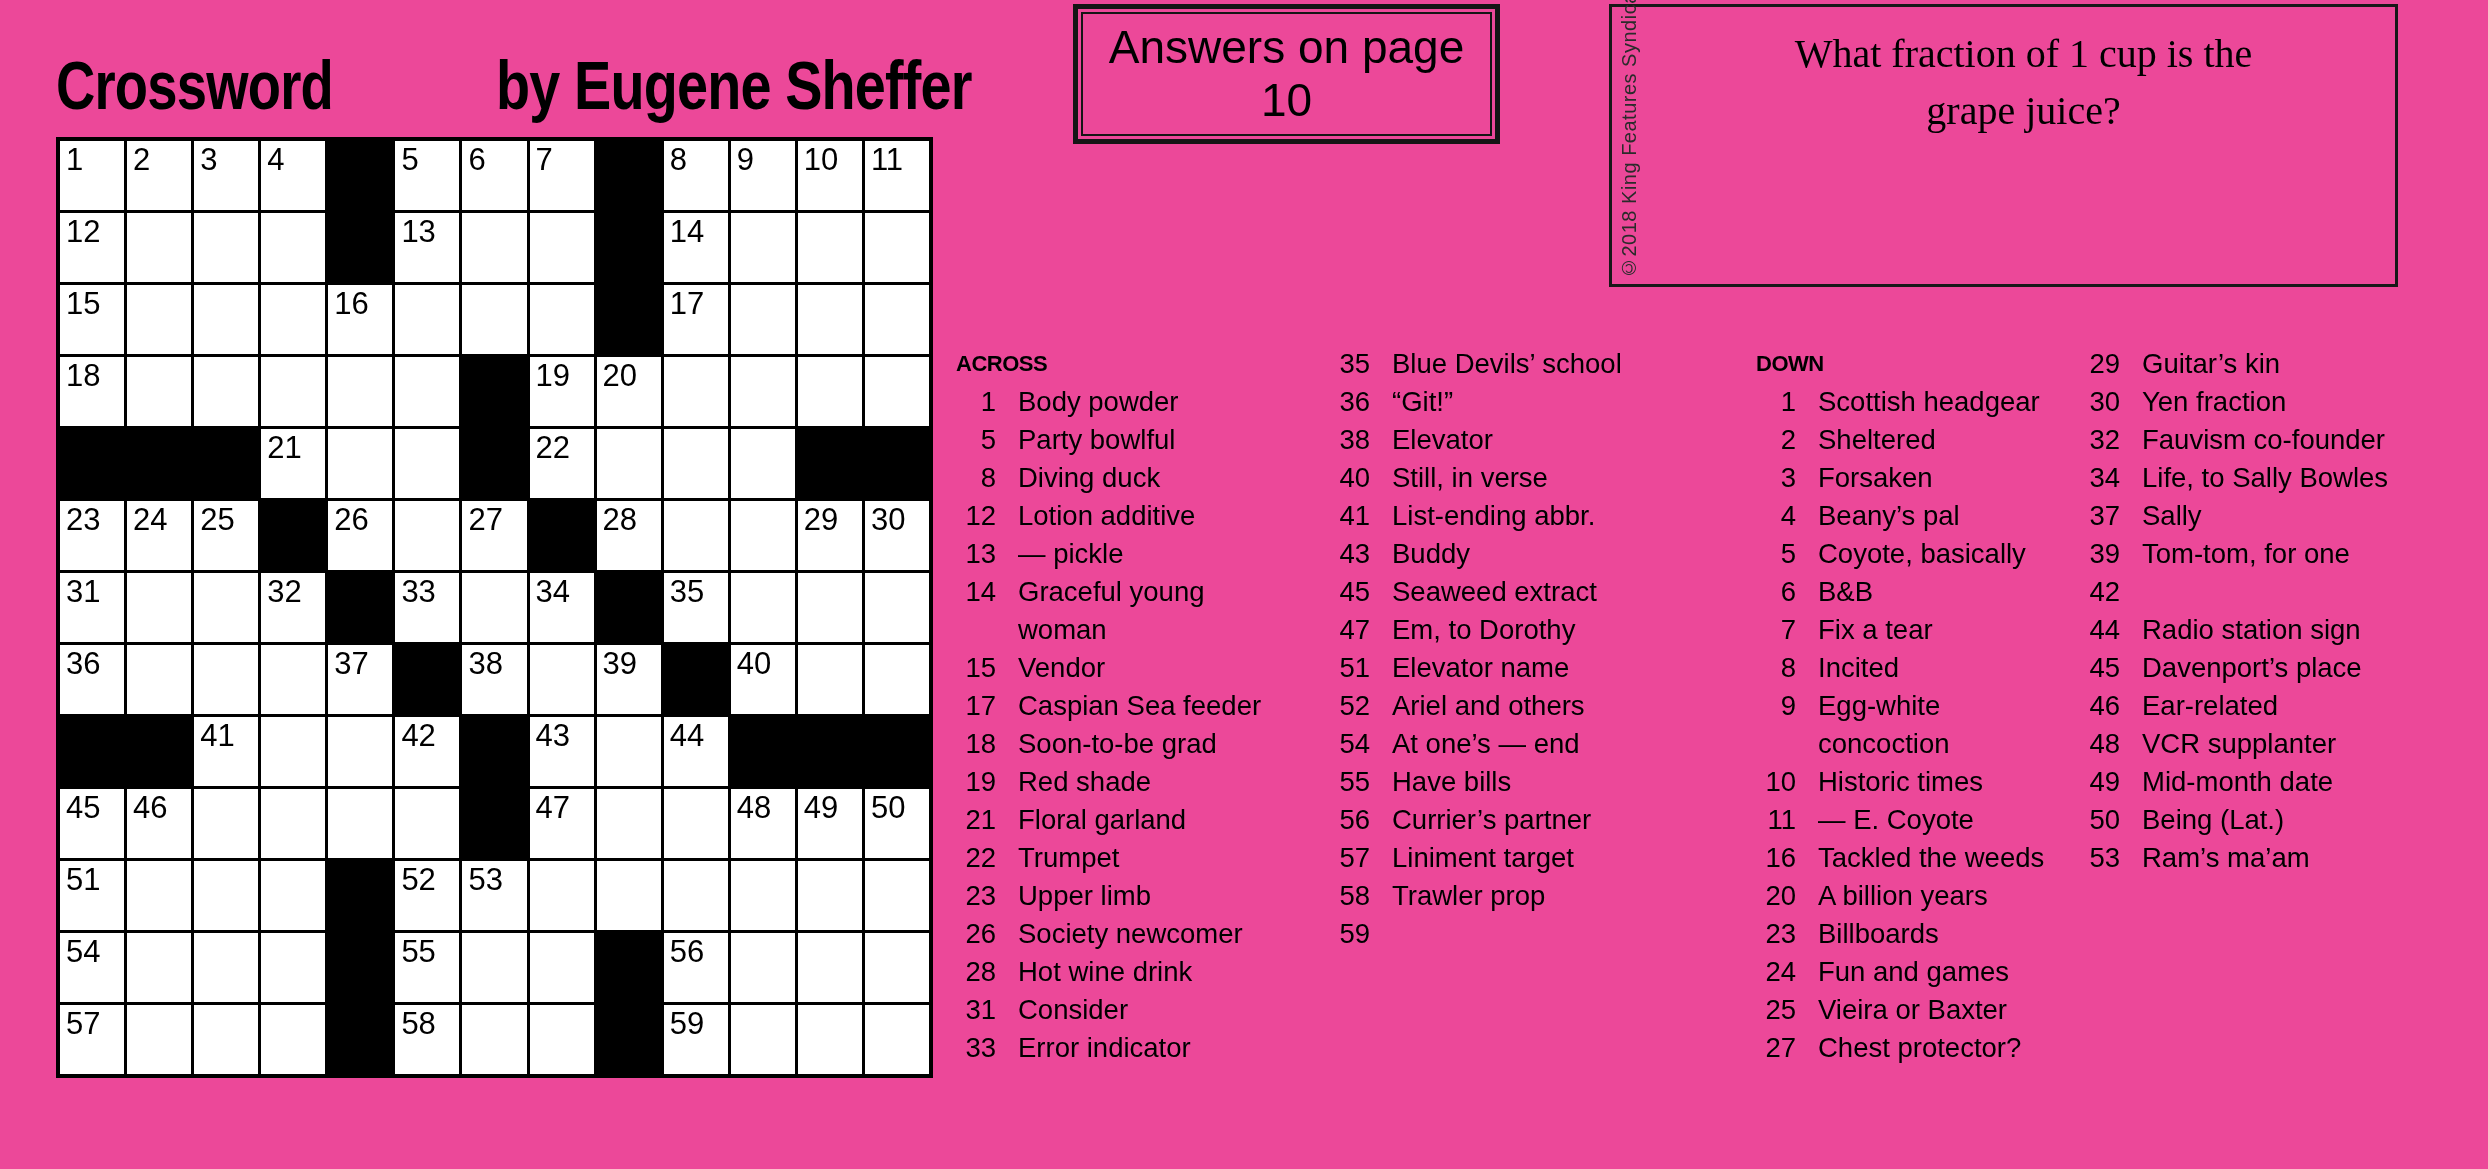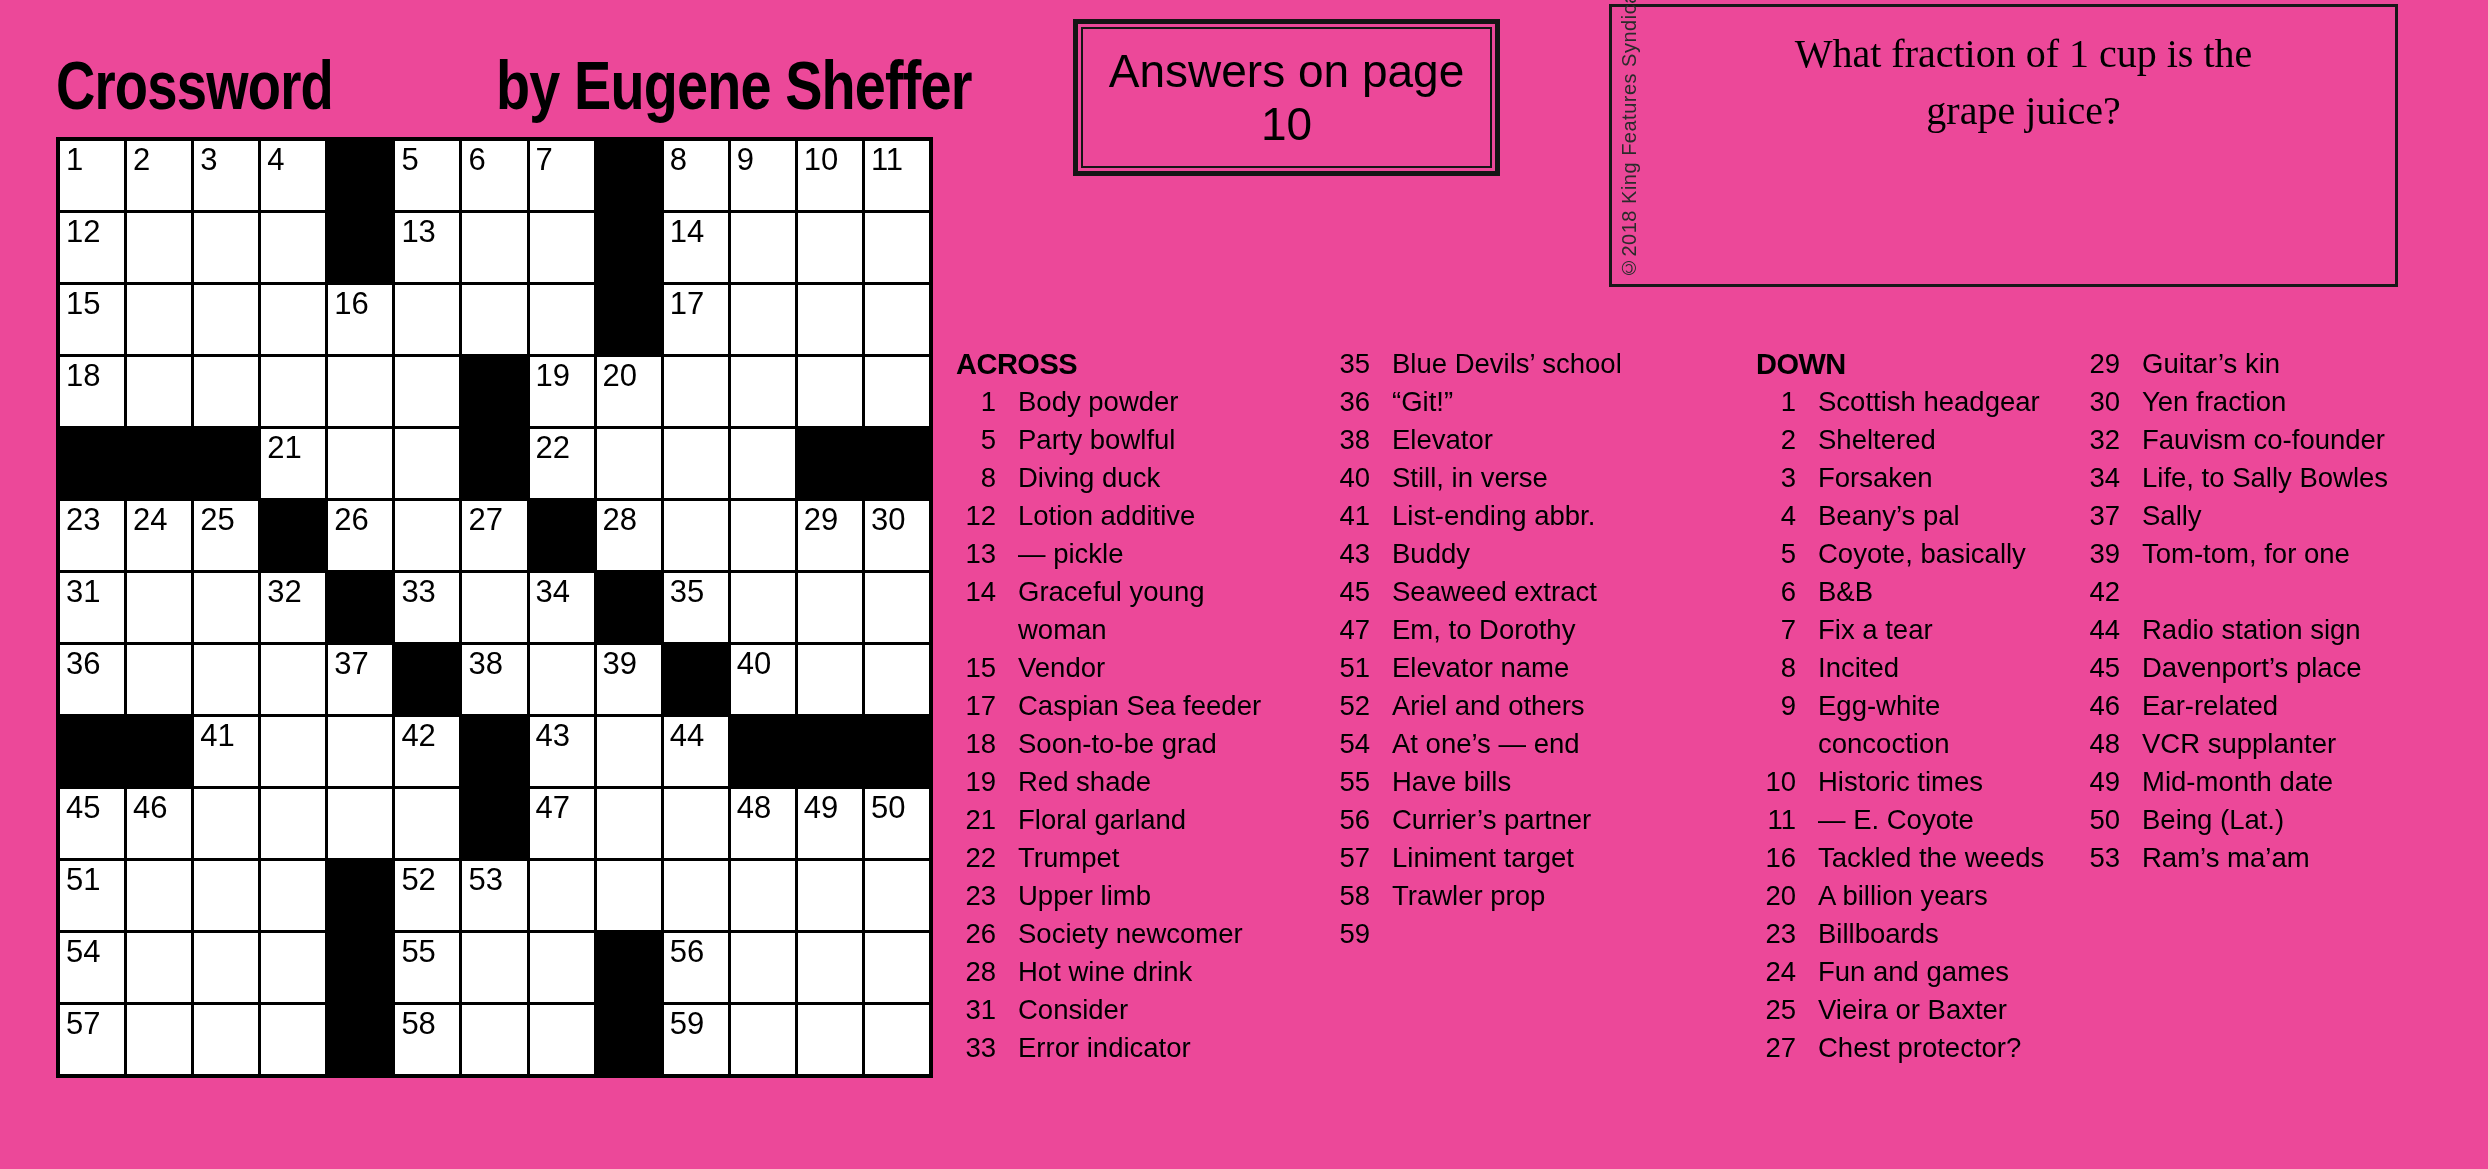--- a/index.html
+++ b/index.html
@@ -6,21 +6,21 @@
   #canvas{position:relative;width:2488px;height:1169px;background:#ec4899;overflow:hidden;
           font-family:"Liberation Sans",sans-serif;color:#000;}
 
   
   .title{position:absolute;left:56px;top:46px;font-size:68px;font-weight:bold;
          transform:scaleX(0.80);transform-origin:left top;letter-spacing:-1px;white-space:nowrap;}
   .byline{position:absolute;left:496px;top:46px;font-size:68px;font-weight:bold;
           transform:scaleX(0.82);transform-origin:left top;letter-spacing:-1px;white-space:nowrap;}
 
   
-  .answers-box{position:absolute;left:1073px;top:19px;width:427px;height:157px;
+  .answers-box{position:absolute;left:1073px;top:4px;width:427px;height:140px;
                border:5px solid #151515;box-sizing:border-box;}
   .answers-inner{position:absolute;inset:3px;border:2px solid #151515;
                  display:flex;flex-direction:column;align-items:center;justify-content:center;
                  font-size:46px;line-height:53px;text-align:center;}
 
   
   .question-box{position:absolute;left:1609px;top:4px;width:789px;height:283px;
                 border:3px solid #181818;box-sizing:border-box;}
   .copyright{position:absolute;left:6px;top:8px;height:264px;
              writing-mode:vertical-rl;transform:rotate(180deg);
@@ -37,21 +37,21 @@
   .cell{background:#fff;position:relative;}
   .cell.black{background:#000;}
   .cellnum{display:block;padding:2px 0 0 6px;font-size:31px;line-height:34px;}
 
   
   .cluecol{position:absolute;top:345px;font-size:27.5px;line-height:38px;}
   .cluecol.c1{left:956px;}
   .cluecol.c2{left:1330px;}
   .cluecol.c3{left:1756px;}
   .cluecol.c4{left:2080px;}
-  .cluehead{font-weight:bold;font-size:29px;line-height:38px;letter-spacing:-0.5px;}
+  .cluehead{font-weight:bold;font-size:22px;line-height:38px;letter-spacing:-0.5px;}
   .clue{display:flex;}
   .cnum{width:40px;text-align:right;margin-right:22px;flex:none;}
   .ctext{white-space:pre-line;width:282px;}
 </style>
 </head>
 <body>
 
 <div id="canvas">
 
   <div class="title">Crossword</div>

